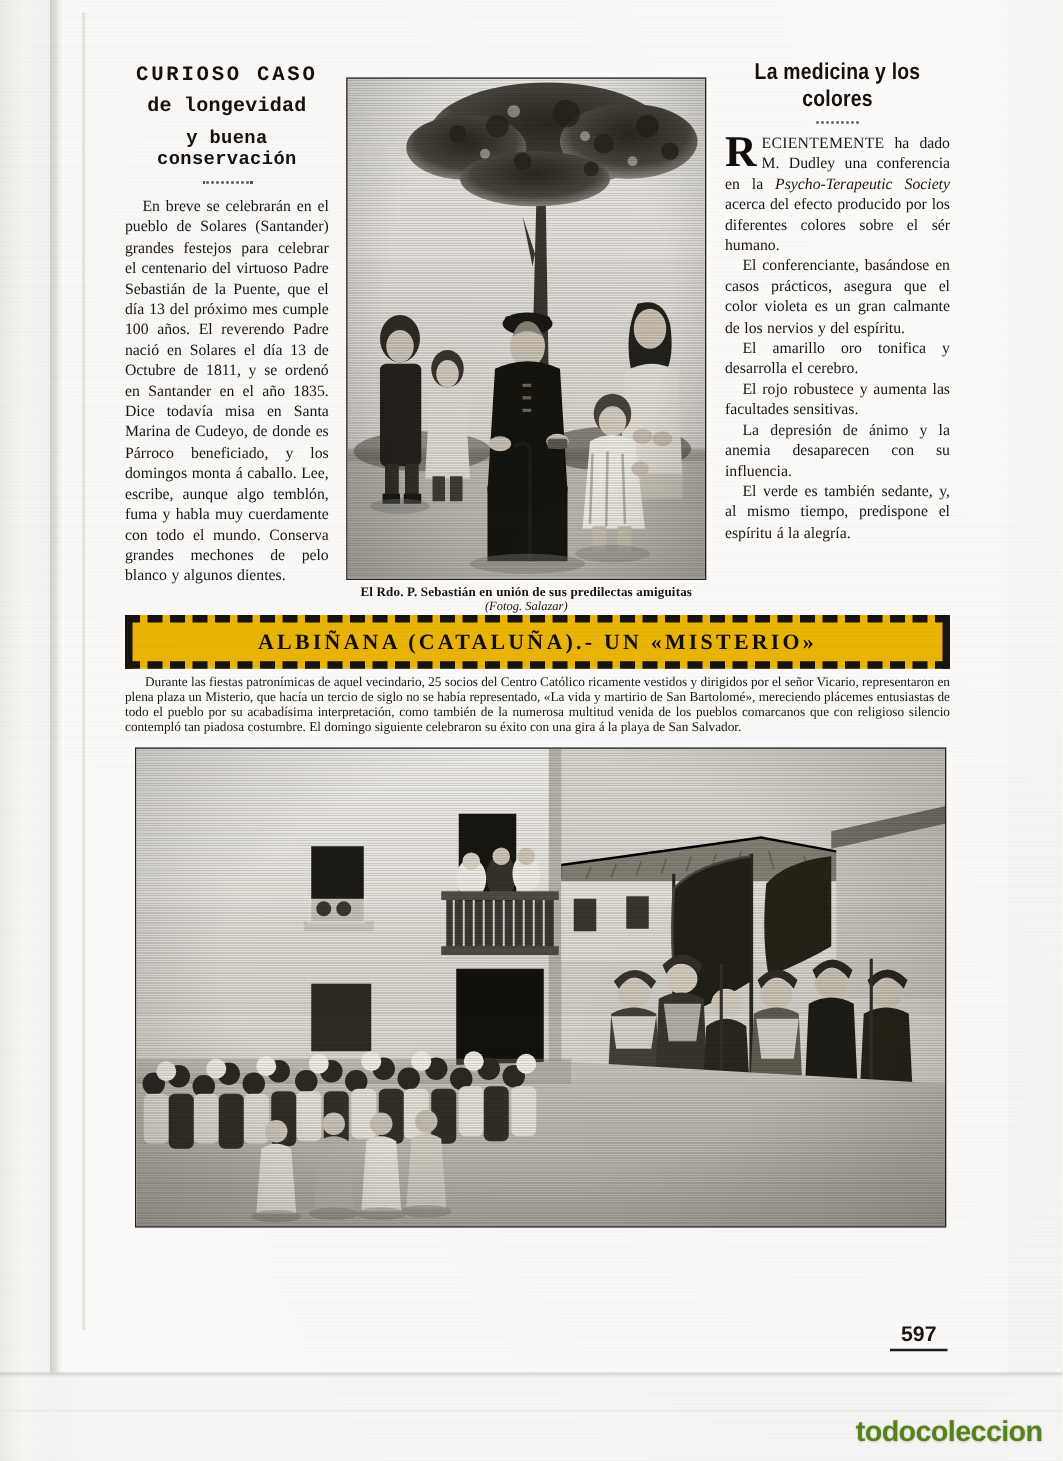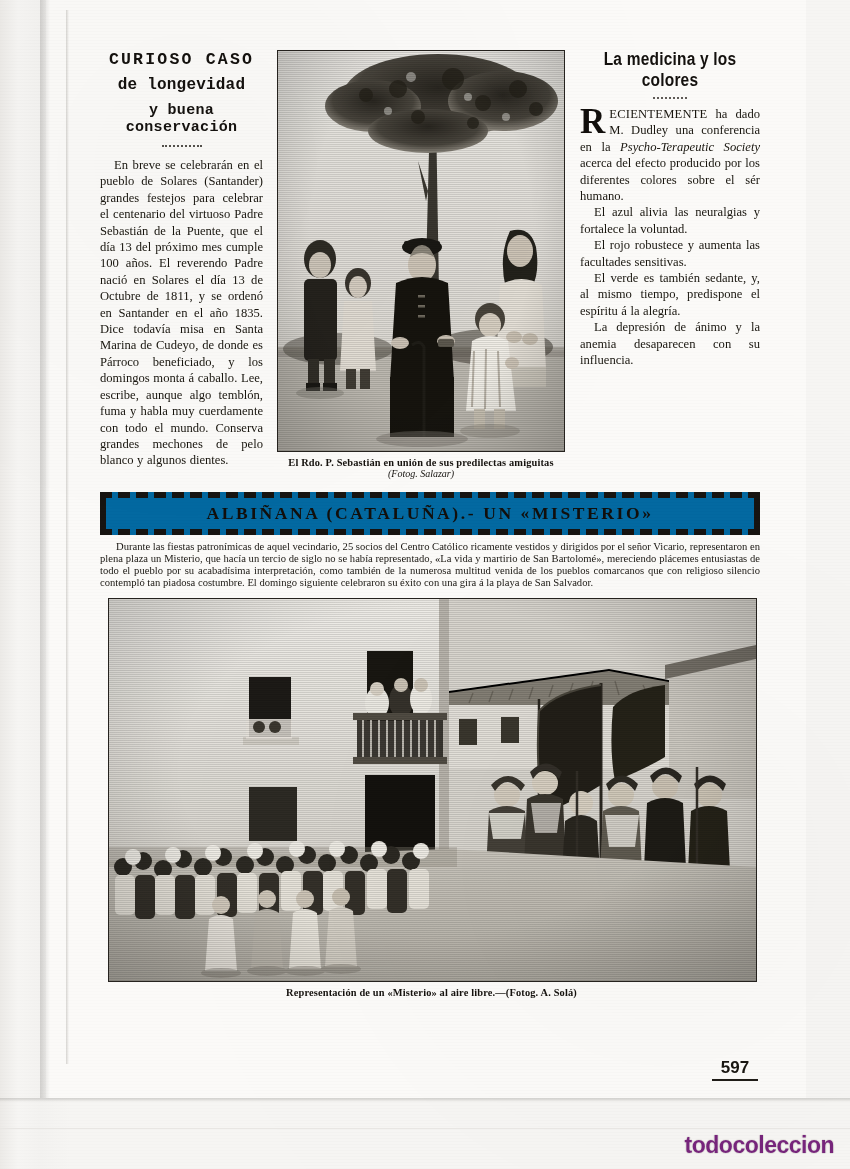--- a/index.html
+++ b/index.html
@@ -47,21 +47,21 @@
   
   .top-row{position:relative;height:440px;}
 
   .col-left{
     position:absolute;left:0;top:0;width:163px;
   }
   .col-right{
     position:absolute;left:480px;top:0;width:180px;
   }
   .photo1-wrap{
-    position:absolute;left:177px;top:4px;width:288px;
+    position:absolute;left:177px;top:16px;width:288px;
   }
 
   
   .hl-1,.hl-2,.hl-3{
     text-align:center;color:#15120f;font-weight:bold;
     font-family:Liberation Mono, monospace;
   }
   .hl-1{font-size:16.5px;letter-spacing:2.2px;margin:4px 0 0;}
   .hl-2{font-size:16px;letter-spacing:.2px;margin:7px 0 0;}
   .hl-3{font-size:15px;letter-spacing:.3px;margin:8px 0 0;}
@@ -111,21 +111,21 @@
     mix-blend-mode:multiply;
   }
   .vign{
     position:absolute;inset:0;pointer-events:none;
     background:radial-gradient(ellipse at 50% 45%,rgba(0,0,0,0) 55%,rgba(0,0,0,.18) 100%);
   }
 
   
   .banner{
     position:relative;margin-top:6px;height:31px;
-    background:#0369a1;
+    background:#eab308;
     border-top:6px dashed #171411;border-bottom:6px dashed #171411;
   }
   .banner:before,.banner:after{
     content:"";position:absolute;top:-6px;bottom:-6px;width:6px;background:#171411;
   }
   .banner:before{left:0;}
   .banner:after{right:0;}
   .banner-txt{
     position:absolute;inset:0;display:flex;align-items:center;justify-content:center;
     font-family:"Liberation Serif", serif;font-weight:bold;
@@ -149,21 +149,21 @@
     font-size:17px;font-weight:bold;color:#1a1712;
     font-family:"Liberation Sans", sans-serif;
   }
   .pageno u{display:block;border-bottom:2px solid #211e19;margin-top:1px;}
 
   
   .wm{
     position:absolute;right:16px;top:1132px;
     font-family:"Liberation Sans", sans-serif;
     font-size:23px;font-weight:bold;letter-spacing:-.5px;
-    color:#701a75;text-shadow:0 1px 0 #e2e0dd,0 -1px 0 #e6e4e1,1px 0 0 #e2e0dd,-1px 0 0 #e2e0dd;
+    color:#4d7c0f;text-shadow:0 1px 0 #e2e0dd,0 -1px 0 #e6e4e1,1px 0 0 #e2e0dd,-1px 0 0 #e2e0dd;
     opacity:.95;
   }
   .wm-rule{
     position:absolute;left:0;top:1128px;width:850px;height:1px;background:#e8e6e3;
   }
 </style>
 </head>
 <body>
 
 <div class="scan-bg"></div>
@@ -302,24 +302,25 @@
       </div>
     </div>
 
     <div class="col-right">
       <div class="hr-title">La medicina y los colores</div>
       <div class="rule-orn2"></div>
       <div class="body-col">
         <p>
           <span class="dropcap">R</span><span class="smallcaps">ECIENTEMENTE</span><span> ha dado M. Dudley una conferencia en la </span><span class="ital">Psycho-Terapeutic Society</span><span> acerca del efecto producido por los diferentes colores sobre el sér humano.</span>
         </p>
-        <p class="ind">El azul alivia las neuralgias y fortalece la voluntad.</p>
+        <p class="ind">El conferenciante, basándose en casos prácticos, asegura que el color violeta es un gran calmante de los nervios y del espíritu.</p>
+        <p class="ind">El amarillo oro tonifica y desarrolla el cerebro.</p>
         <p class="ind">El rojo robustece y aumenta las facultades sensitivas.</p>
+        <p class="ind">La depresión de ánimo y la anemia desaparecen con su influencia.</p>
         <p class="ind">El verde es también sedante, y, al mismo tiempo, predispone el espíritu á la alegría.</p>
-        <p class="ind">La depresión de ánimo y la anemia desaparecen con su influencia.</p>
       </div>
     </div>
   </div>
 
   <div class="banner">
     <div class="banner-txt">ALBIÑANA (CATALUÑA).- UN «MISTERIO»</div>
   </div>
 
   <div class="dense">
     <p class="ind">Durante las fiestas patronímicas de aquel vecindario, 25 socios del Centro Católico ricamente vestidos y dirigidos por el señor Vicario, representaron en plena plaza un Misterio, que hacía un tercio de siglo no se había representado, «La vida y martirio de San Bartolomé», mereciendo plácemes entusiastas de todo el pueblo por su acabadísima interpretación, como también de la numerosa multitud venida de los pueblos comarcanos que con religioso silencio contempló tan piadosa costumbre. El domingo siguiente celebraron su éxito con una gira á la playa de San Salvador.</p>
@@ -535,23 +536,20 @@
             <ellipse cx="112" cy="374" rx="20" ry="5"></ellipse>
               <ellipse cx="158" cy="372" rx="20" ry="5"></ellipse>
             <ellipse cx="196" cy="372" rx="20" ry="5"></ellipse>
               <ellipse cx="232" cy="370" rx="20" ry="5"></ellipse>
           </g>
         </g>
       </svg>
       <div class="halftone"></div>
       <div class="vign"></div>
     </div>
-    <div class="ph-cap" style="width:647px;">
-      <div class="l1">Representación de un «Misterio» al aire libre.—(Fotog. A. Solá)</div>
-    </div>
   </div>
 
   <div class="pageno">
     <span>597</span>
     <u></u>
   </div>
 </div>
 
 <div class="bottom-edge"></div>
 <div class="grain"></div>

